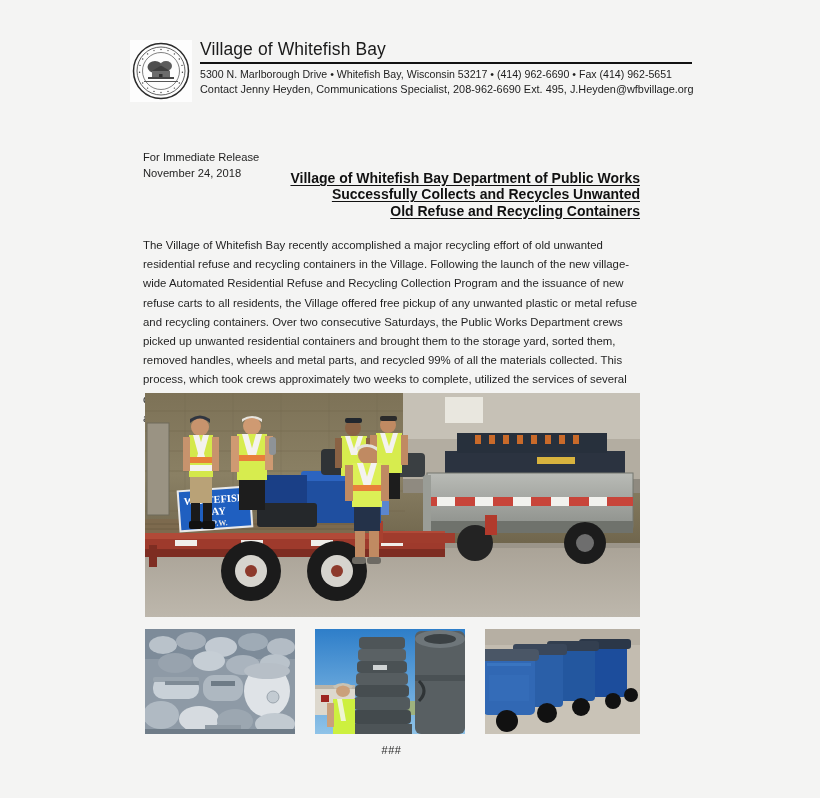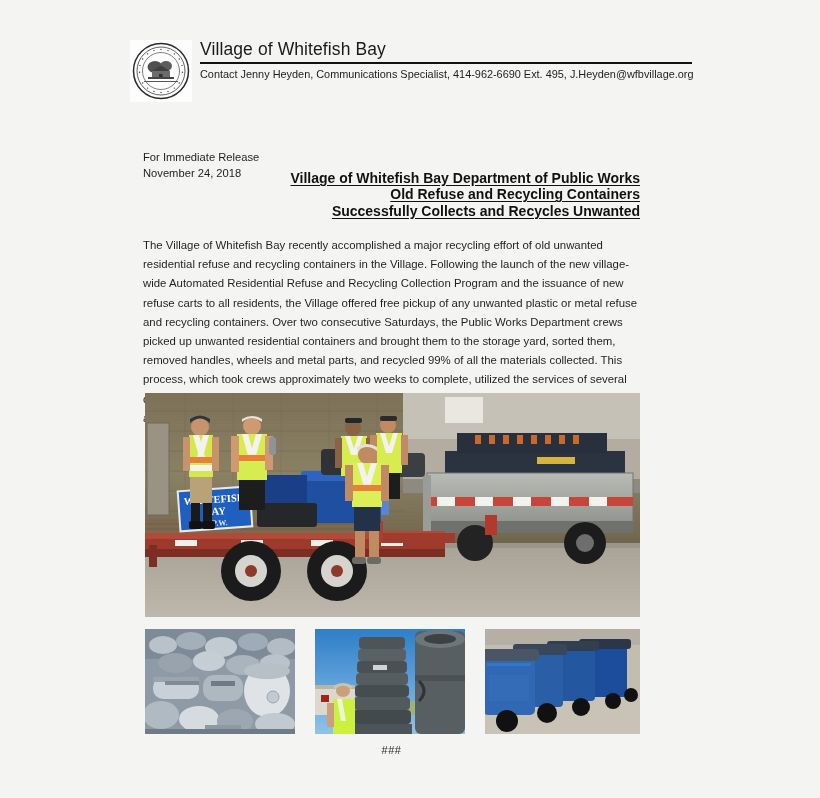--- a/index.html
+++ b/index.html
@@ -189,33 +189,34 @@
           <rect x="29" y="34" width="3.5" height="5" fill="#2e2e2e"></rect>
           <rect x="18" y="37" width="26" height="2" fill="#454545"></rect>
         </g>
         <rect x="14" y="41" width="34" height="1" fill="#555"></rect>
       </svg>
     </div>
 
     <div class="letterhead-text">
       <div class="org-name">Village of Whitefish Bay</div>
       <div class="rule"></div>
-      <div class="contact-line">Contact Jenny Heyden, Communications Specialist, 414-962-6690 Ext. 495, J.Heyden@wfbvillage.org</div>
+      <div class="addr-line">5300 N. Marlborough Drive • Whitefish Bay, Wisconsin 53217 • (414) 962-6690 • Fax (414) 962-5651</div>
+      <div class="contact-line">Contact Jenny Heyden, Communications Specialist, 208-962-6690 Ext. 495, J.Heyden@wfbvillage.org</div>
     </div>
   </div>
 
   <div class="release">
     <div>For Immediate Release</div>
     <div>November 24, 2018</div>
   </div>
 
   <div class="headline">
     <div><span>Village of Whitefish Bay Department of Public Works</span></div>
+    <div><span>Successfully Collects and Recycles Unwanted</span></div>
     <div><span>Old Refuse and Recycling  Containers</span></div>
-    <div><span>Successfully Collects and Recycles Unwanted</span></div>
   </div>
 
   <div class="body-copy">The Village of Whitefish Bay recently accomplished a major recycling effort of old unwanted residential refuse and recycling containers in the Village.  Following the launch of the new village-wide Automated Residential Refuse and Recycling Collection Program and the issuance of new refuse carts to all residents, the Village offered free pickup of any unwanted plastic or metal refuse and recycling containers. Over two consecutive Saturdays, the Public Works Department crews picked up unwanted residential containers and brought them to the storage yard, sorted them, removed handles, wheels and metal parts, and recycled 99% of all the materials collected. This process, which took crews approximately two weeks to complete, utilized the services of several different recycling companies. Approximately 5,000 – 6,000 carts, cans and bins were collected and recycled in this effort.</div>
 
   <div class="photo-main">
     <svg width="495" height="224" viewBox="0 0 495 224" aria-hidden="true">
       <defs>
         <linearGradient id="wall" x1="0" y1="0" x2="0" y2="1">
           <stop offset="0%" stop-color="#7d7257"></stop>
           <stop offset="55%" stop-color="#8a8064"></stop>

